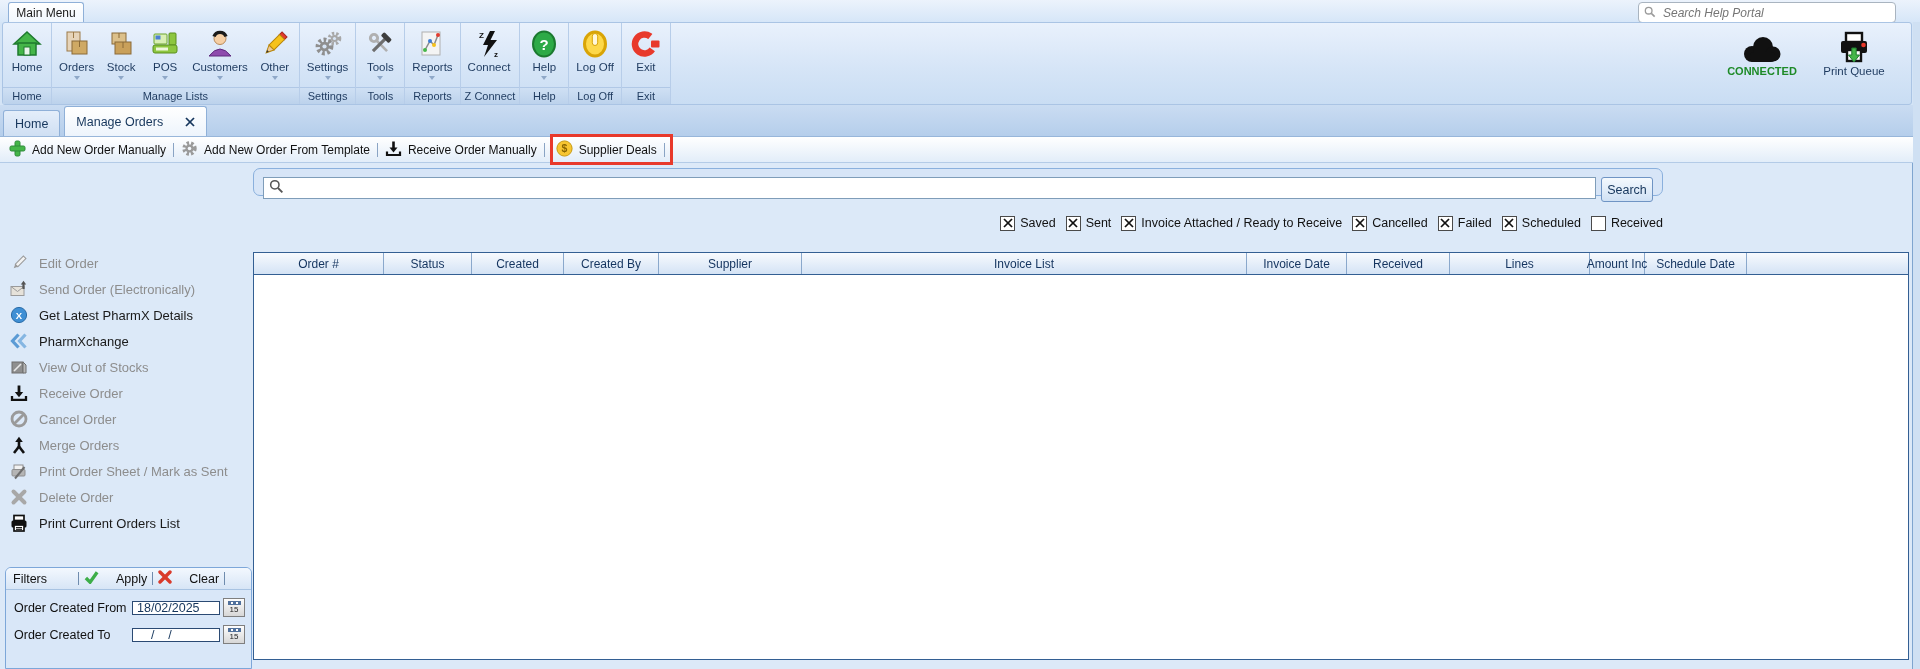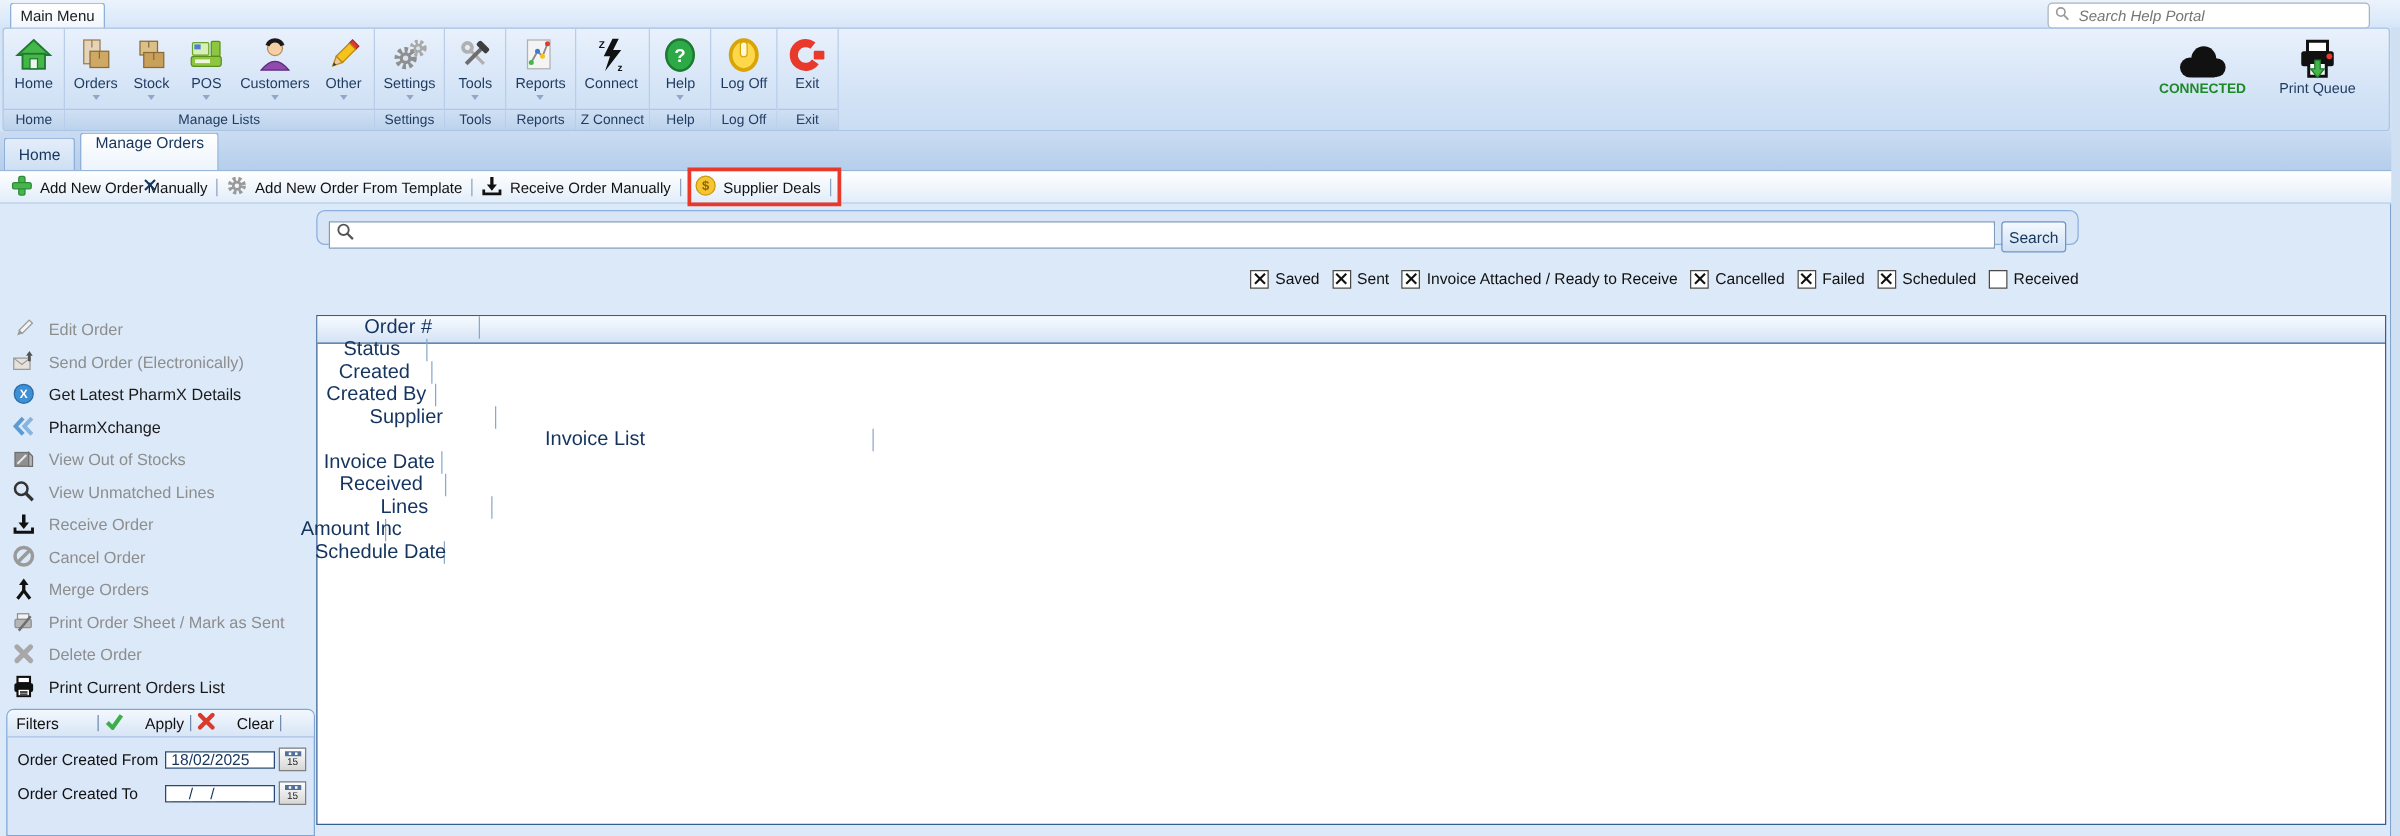--- a/index.html
+++ b/index.html
@@ -39,21 +39,21 @@
   .connected-label{font-size:11px;font-weight:bold;color:#1d8a27;line-height:13px;}
   .pq-label{font-size:11.5px;color:#1e3a5f;line-height:13px;}
   .status-count{font-size:11.5px;color:#1a1a1a;line-height:13px;margin-top:40px;}
   
   .tabstrip{position:absolute;top:105px;left:0;right:0;height:32px;
     background:linear-gradient(#cadcf2,#b5ceeb);display:flex;align-items:flex-end;
     padding-left:3px;border-bottom:1px solid #98b6da;box-sizing:border-box;}
   .tab{height:26px;display:flex;align-items:center;padding:0 11px;font-size:12.5px;color:#16365c;
     background:linear-gradient(#e4eefa,#cfdff3);border:1px solid #8fb0d8;border-bottom:none;
     border-radius:3px 3px 0 0;margin-right:4px;box-sizing:border-box;cursor:pointer;}
-  .tab.active{height:30px;background:linear-gradient(#ffffff,#edf4fc);gap:22px;z-index:2;flex-direction:column;}
+  .tab.active{height:30px;background:linear-gradient(#ffffff,#edf4fc);gap:22px;z-index:2;}
   .tab .close{display:flex;align-items:center;cursor:pointer;}
   
   .toolbar{position:absolute;top:137px;left:0;right:6px;height:26px;
     background:linear-gradient(#ffffff,#e2edf9);border-bottom:1px solid #b3cbe7;
     display:flex;align-items:center;padding-left:9px;gap:7px;font-size:12px;color:#111;
     box-sizing:border-box;overflow:visible;}
   .tb-item{display:flex;align-items:center;gap:6px;white-space:nowrap;cursor:pointer;}
   .tb-sep{width:1px;height:14px;background:#8aa4c4;}
   .highlight-wrap{display:flex;align-items:center;gap:7px;border:3px solid #e8392b;
     height:23px;padding:1px 5px 1px 3px;margin-left:-2px;position:relative;z-index:5;}
@@ -75,21 +75,21 @@
     justify-content:flex-end;align-items:center;gap:10px;font-size:12.5px;color:#111;}
   .cb-item{display:flex;align-items:center;gap:5px;cursor:pointer;}
   .cb-box{width:15px;height:15px;background:#fff;border:1px solid #4a4a4a;
     display:flex;align-items:center;justify-content:center;box-sizing:border-box;}
   .cb-box svg{display:none;}
   .cb-box.checked svg{display:block;}
   
   .orders-table{position:absolute;left:253px;top:89px;width:1656px;height:408px;background:#fff;
     border:1px solid #335f93;box-sizing:border-box;}
   .thead{height:22px;display:flex;background:linear-gradient(#f7fafe,#d4e3f5);
-    border-bottom:1px solid #335f93;font-size:16px;color:#14345f;box-sizing:border-box;flex-direction:column;}
+    border-bottom:1px solid #335f93;font-size:12px;color:#14345f;box-sizing:border-box;}
   .col{display:flex;align-items:center;justify-content:center;border-right:1px solid #8aa8cc;
     box-sizing:border-box;white-space:nowrap;cursor:pointer;}
   .col:nth-child(1){width:130px}.col:nth-child(2){width:88px}.col:nth-child(3){width:92px}
   .col:nth-child(4){width:95px}.col:nth-child(5){width:143px}.col:nth-child(6){width:445px}
   .col:nth-child(7){width:100px}.col:nth-child(8){width:103px}.col:nth-child(9){width:140px}
   .col:nth-child(10){width:55px}.col:nth-child(11){width:102px}
   .col:nth-child(12){flex:1;border-right:none;}
   
   .sidebar{position:absolute;left:0;top:87px;width:250px;}
   .side-item{height:26px;display:flex;align-items:center;padding-left:9px;gap:10px;
@@ -591,29 +591,20 @@
         <span class="side-icon">
           <svg width="18" height="18" viewBox="0 0 18 18">
               <rect x="2" y="4" width="11" height="11" fill="#8f8f8f" stroke="#6e6e6e"></rect>
               <polygon points="13,4 16,7 16,15 13,15" fill="#b8b8b8" stroke="#6e6e6e"></polygon>
               <line x1="4" y1="13" x2="11" y2="6" stroke="#e8e8e8" stroke-width="1.6"></line>
             </svg>
         </span>
         <span class="lbl">View Out of Stocks</span>
       </div>
 
-      <div class="side-item disabled">
-        <span class="side-icon">
-          <svg width="18" height="18" viewBox="0 0 18 18">
-              <circle cx="7" cy="7" r="5" fill="none" stroke="#333" stroke-width="2"></circle>
-              <line x1="10.8" y1="10.8" x2="16.2" y2="16.2" stroke="#333" stroke-width="2.6"></line>
-            </svg>
-        </span>
-        <span class="lbl">View Unmatched Lines</span>
-      </div>
 
       <div class="side-item disabled">
         <span class="side-icon">
           <svg width="18" height="18" viewBox="0 0 18 18">
               <line x1="9" y1="1.5" x2="9" y2="8.5" stroke="#111" stroke-width="2.8"></line>
               <polygon points="4.8,8 13.2,8 9,13.2" fill="#111"></polygon>
               <path d="M2 12 v3.8 h14 v-3.8" fill="none" stroke="#111" stroke-width="2.3"></path>
             </svg>
         </span>
         <span class="lbl">Receive Order</span>

